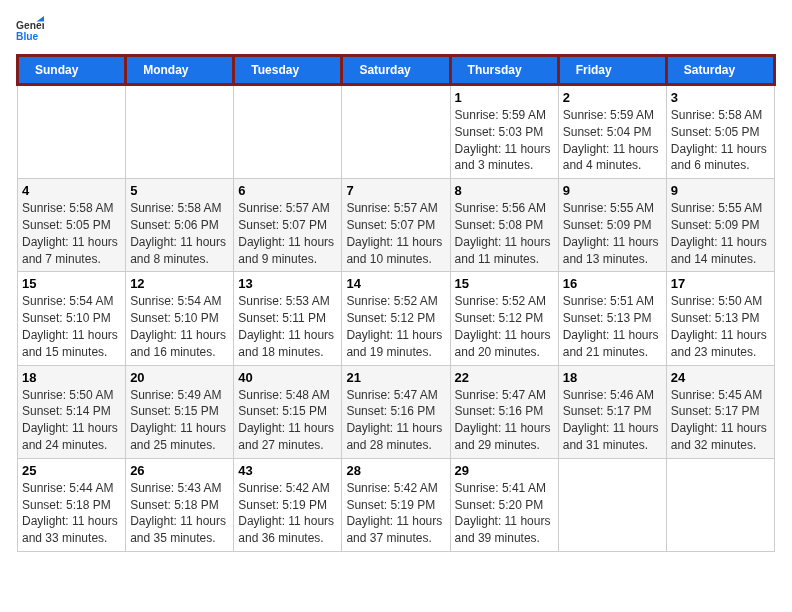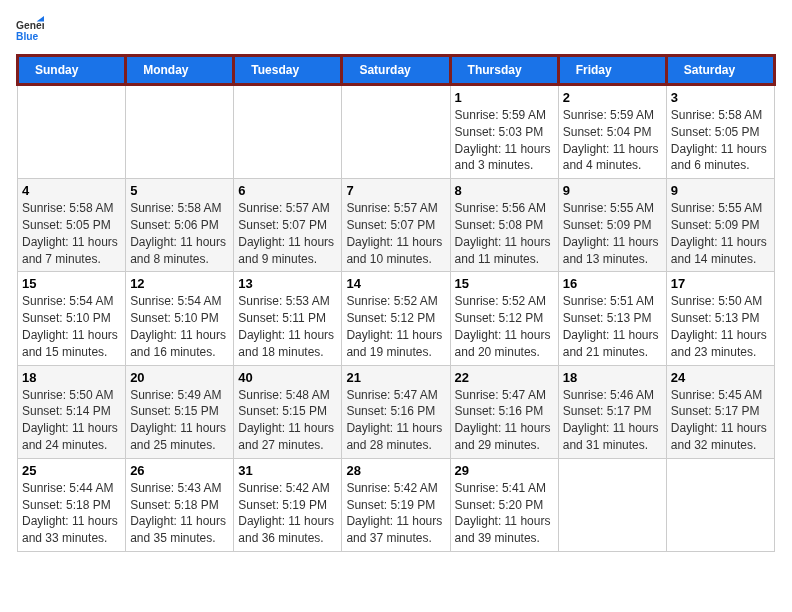--- a/index.html
+++ b/index.html
@@ -218,21 +218,21 @@
       <tr>
         <td>
           <span class="day-num">25</span>
           <div class="day-info">Sunrise: 5:44 AM<br>Sunset: 5:18 PM<br>Daylight: 11 hours<br>and 33 minutes.</div>
         </td>
         <td>
           <span class="day-num">26</span>
           <div class="day-info">Sunrise: 5:43 AM<br>Sunset: 5:18 PM<br>Daylight: 11 hours<br>and 35 minutes.</div>
         </td>
         <td>
-          <span class="day-num">31</span>
+          <span class="day-num">43</span>
           <div class="day-info">Sunrise: 5:42 AM<br>Sunset: 5:19 PM<br>Daylight: 11 hours<br>and 36 minutes.</div>
         </td>
         <td>
           <span class="day-num">28</span>
           <div class="day-info">Sunrise: 5:42 AM<br>Sunset: 5:19 PM<br>Daylight: 11 hours<br>and 37 minutes.</div>
         </td>
         <td>
           <span class="day-num">29</span>
           <div class="day-info">Sunrise: 5:41 AM<br>Sunset: 5:20 PM<br>Daylight: 11 hours<br>and 39 minutes.</div>
         </td>

